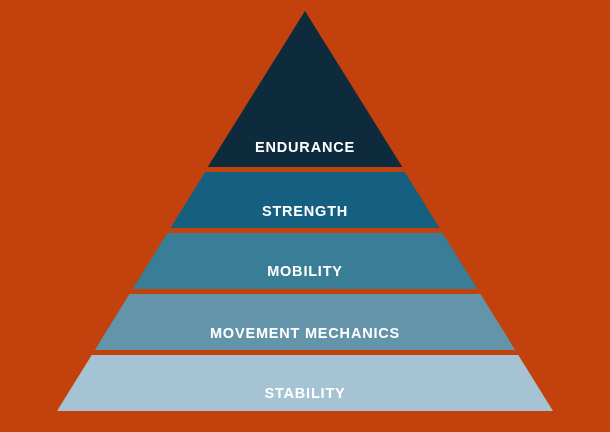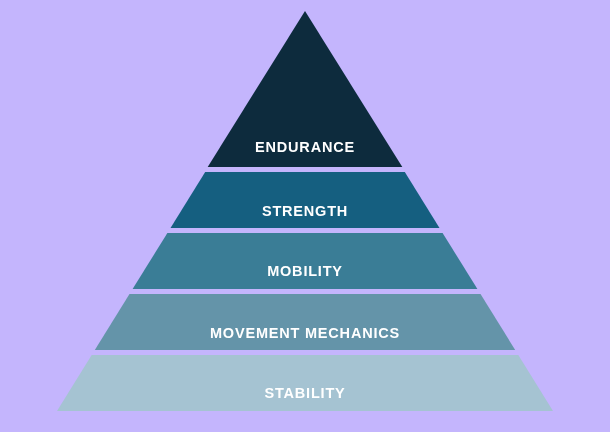--- a/index.html
+++ b/index.html
@@ -4,21 +4,21 @@
 <style>
   html, body {
     margin: 0;
     padding: 0;
     background: #ffffff;
   }
   .canvas {
     position: relative;
     width: 610px;
     height: 432px;
-    background: #c4b5fd;
+    background: #c2410c;
     overflow: hidden;
     font-family: "Liberation Sans", "DejaVu Sans", sans-serif;
   }
   svg { display: block; }
   .level-label {
     font-family: "Liberation Sans", "DejaVu Sans", sans-serif;
     font-weight: bold;
     font-size: 14.5px;
     letter-spacing: 0.8px;
     text-anchor: middle;

